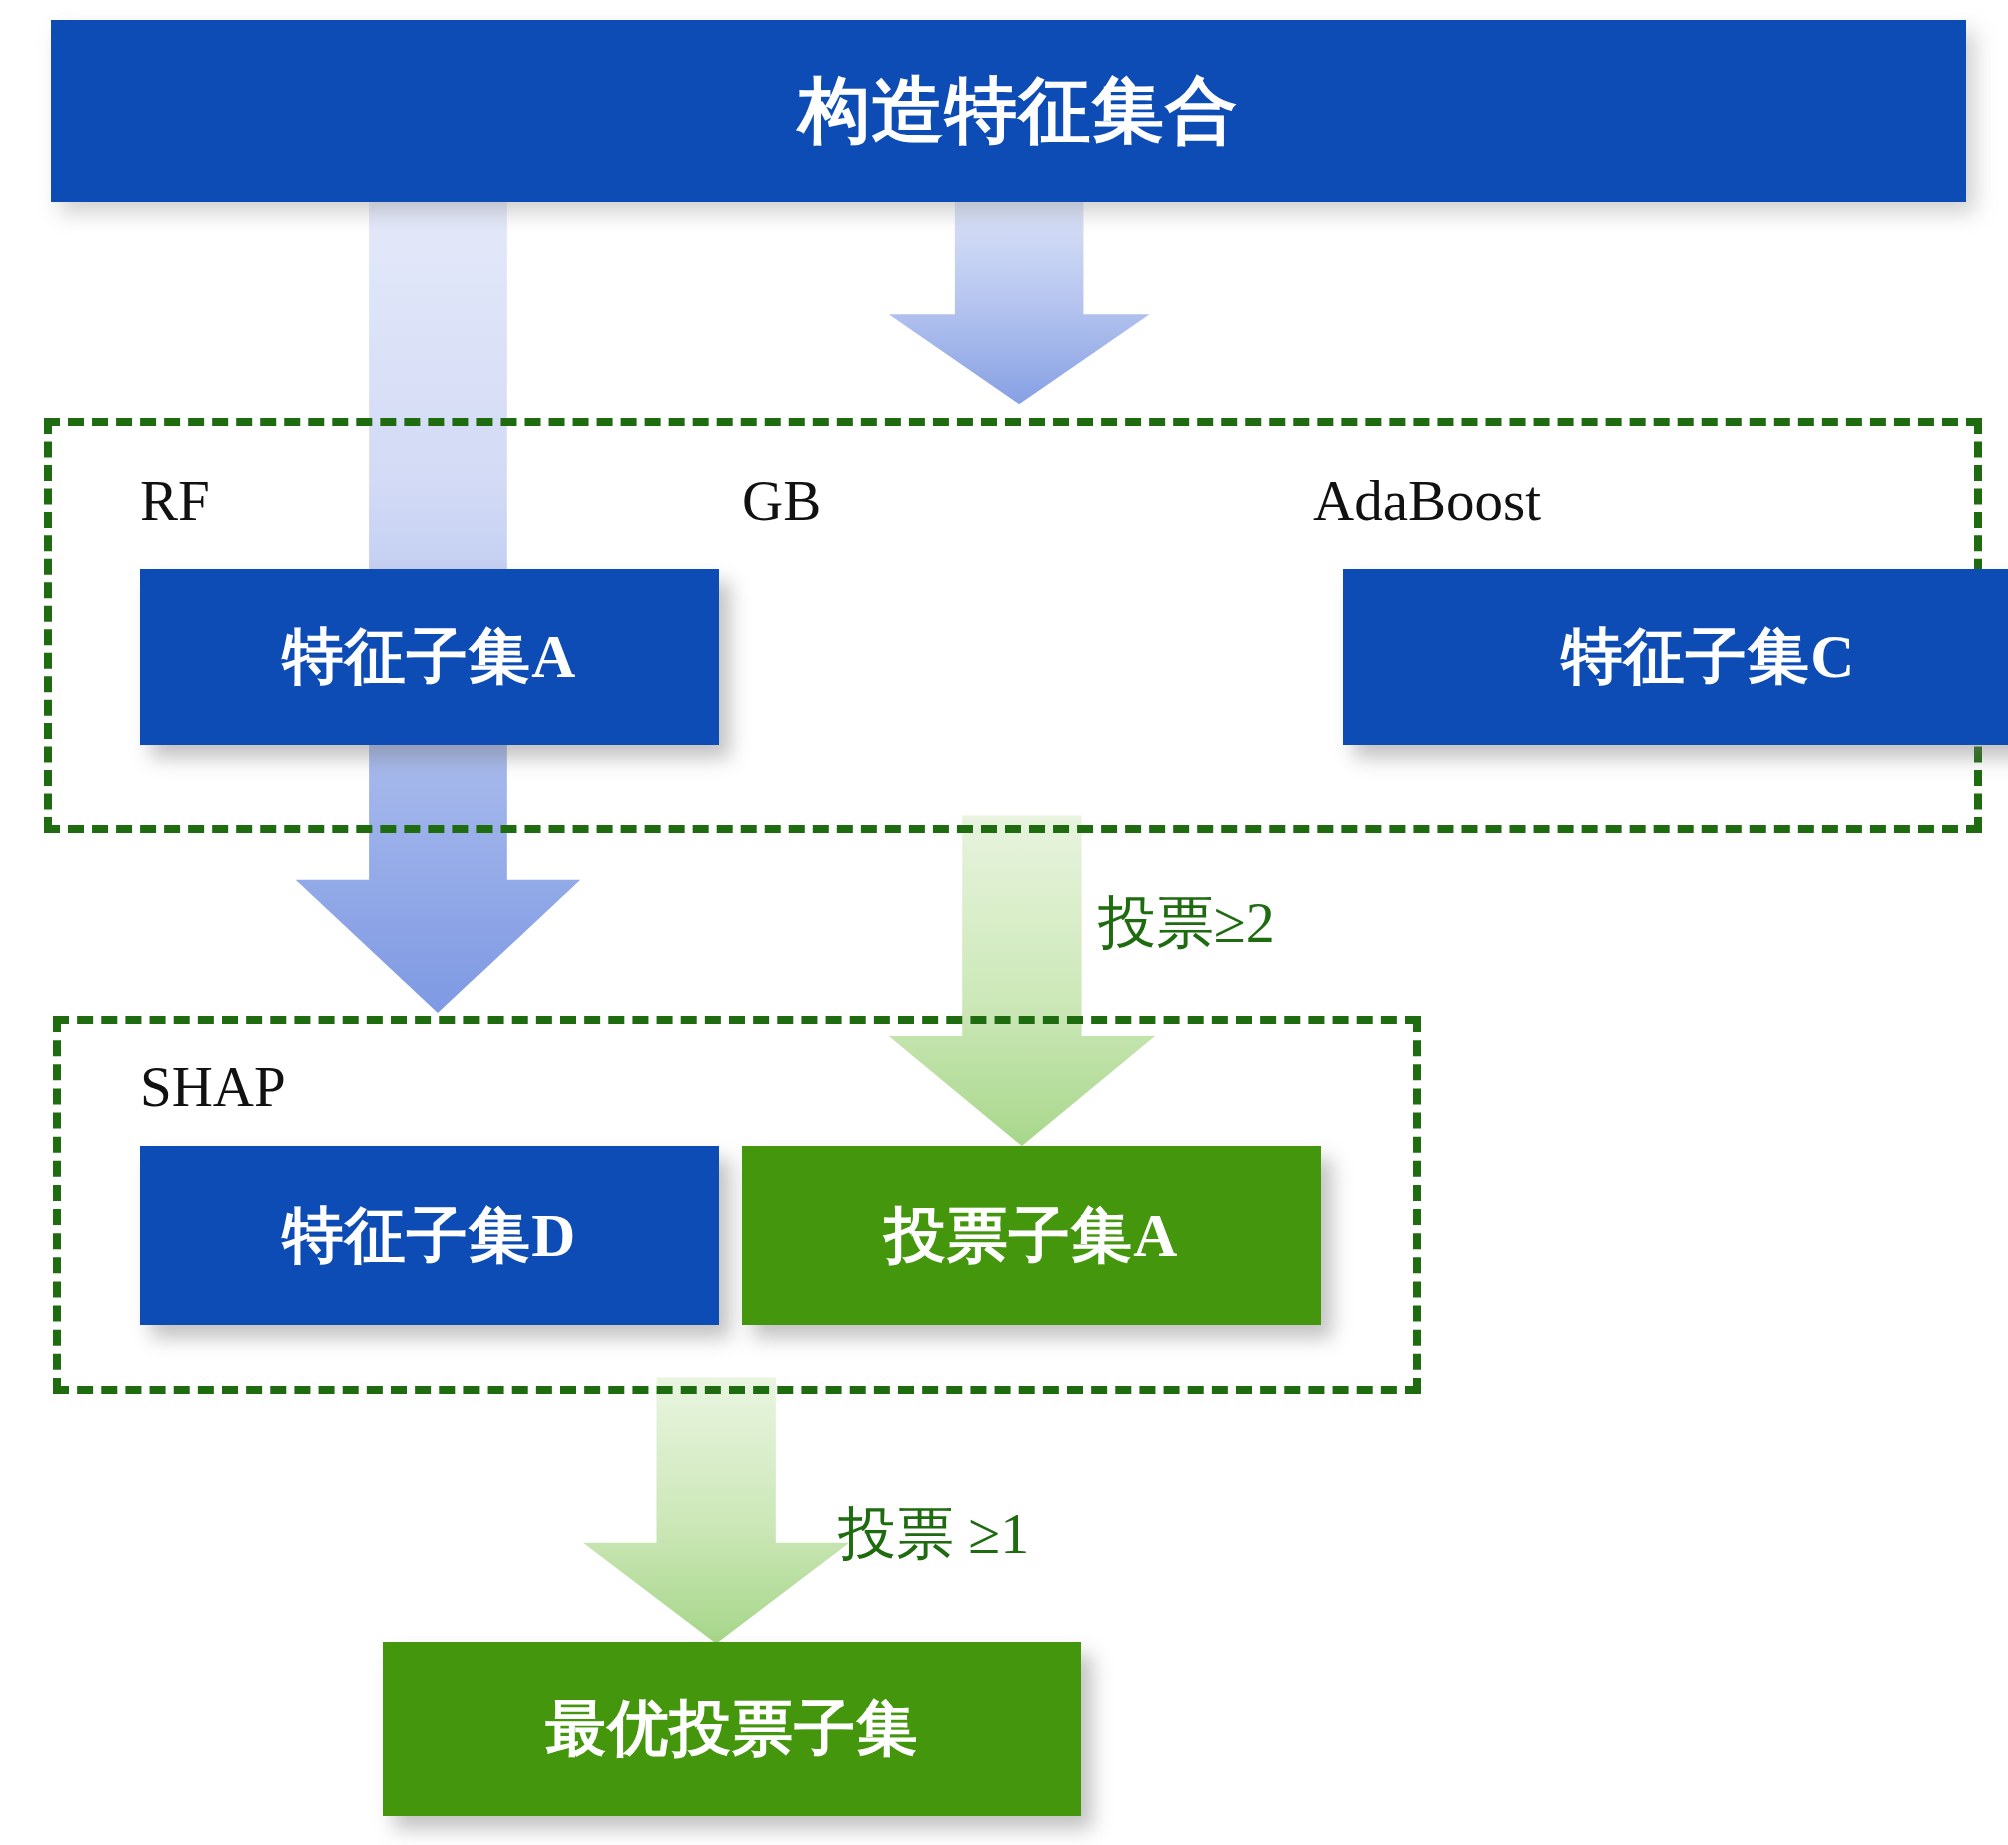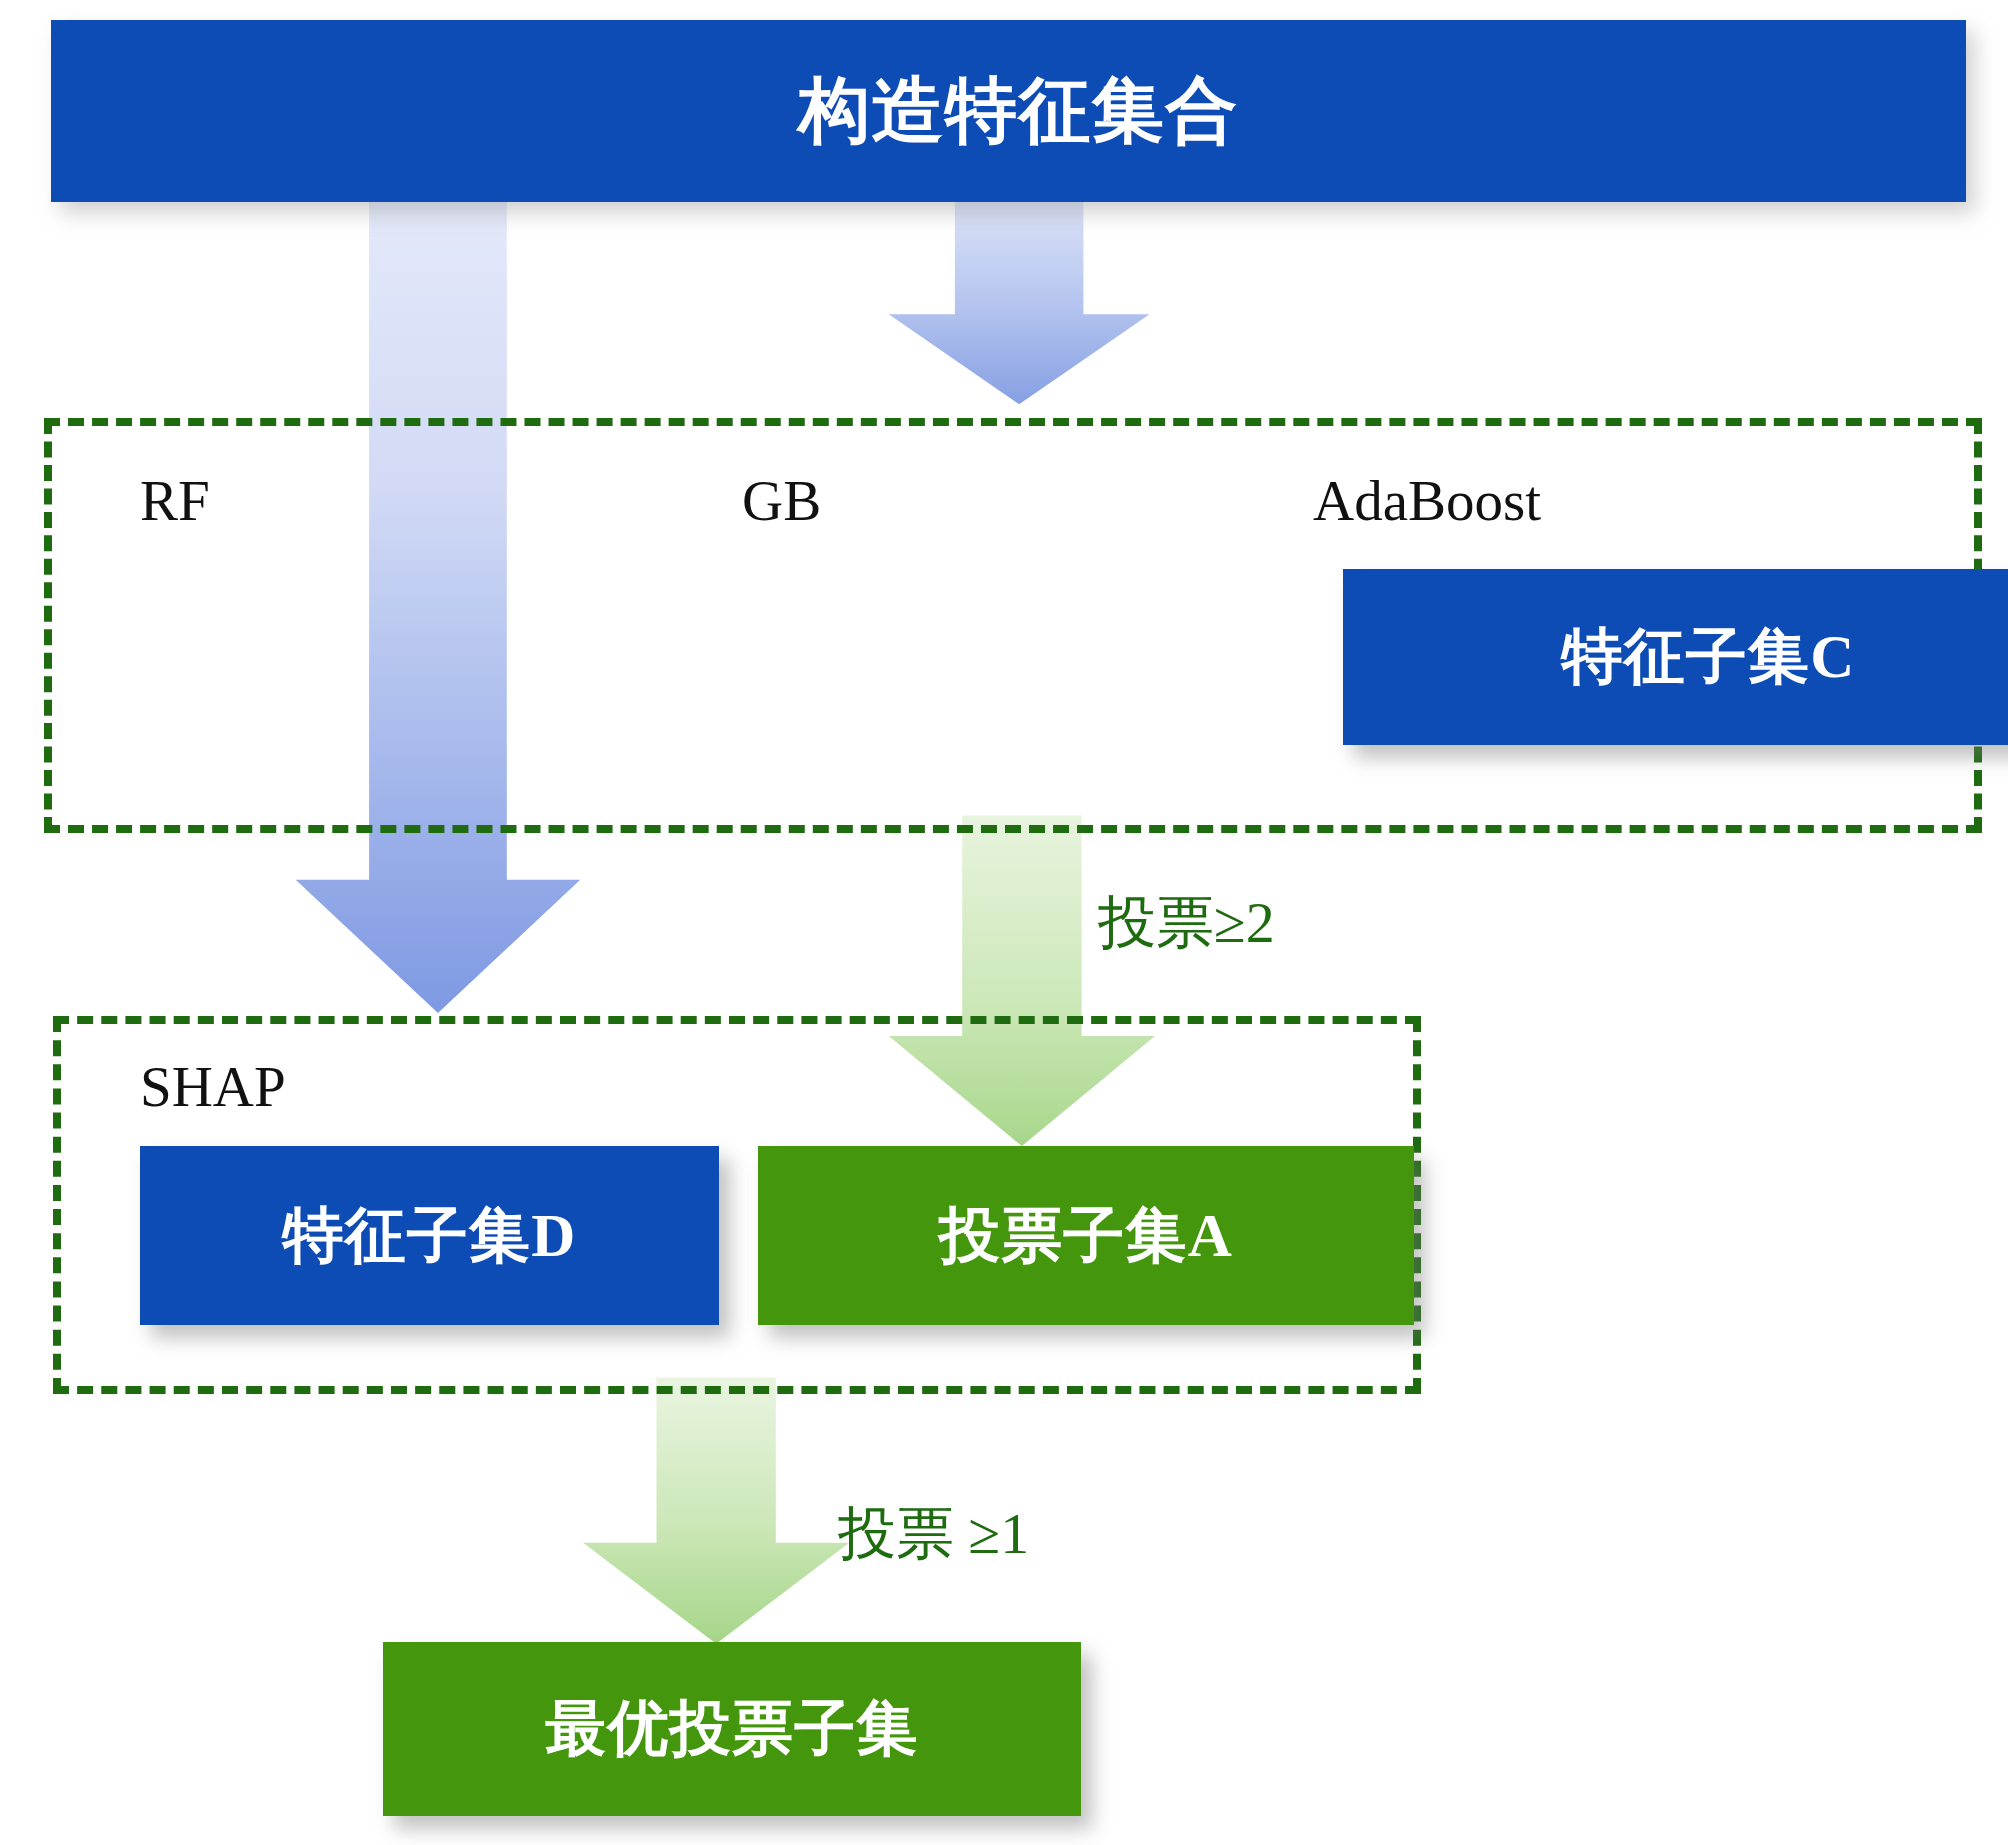--- a/index.html
+++ b/index.html
@@ -62,21 +62,21 @@
   .subset-c { left: 1343px; width: 685px; padding-left: 46px; }
 
   
   .mid-box {
     height: 179px;
     top: 1146px;
     font-size: 61px;
     font-weight: 700;
   }
   .subset-d { left: 140px; width: 579px; }
-  .vote-a   { left: 758px; width: 656px; }
+  .vote-a   { left: 742px; width: 579px; }
 
   
   .final-box {
     left: 375px;
     top: 1642px;
     width: 698px;
     height: 174px;
     font-size: 61px;
     font-weight: 700;
     margin-left: 8px;
@@ -211,20 +211,21 @@
 
   <div class="dash-frame frame-1"></div>
   <div class="dash-frame frame-2"></div>
 
   <div class="box box-blue banner">构造特征集合</div>
 
   <div class="method-label label-rf">RF</div>
   <div class="method-label label-gb">GB</div>
   <div class="method-label label-ada">AdaBoost</div>
 
+  <div class="box box-blue subset subset-a">特征子集A</div>
   <div class="box box-blue subset subset-c">特征子集C</div>
 
   <div class="vote-note vote-note-2">投票≥2</div>
 
   <div class="method-label label-shap">SHAP</div>
 
   <div class="box box-blue mid-box subset-d">特征子集D</div>
   <div class="box box-green mid-box vote-a">投票子集A</div>
 
   <div class="vote-note vote-note-1">投票 ≥1</div>

